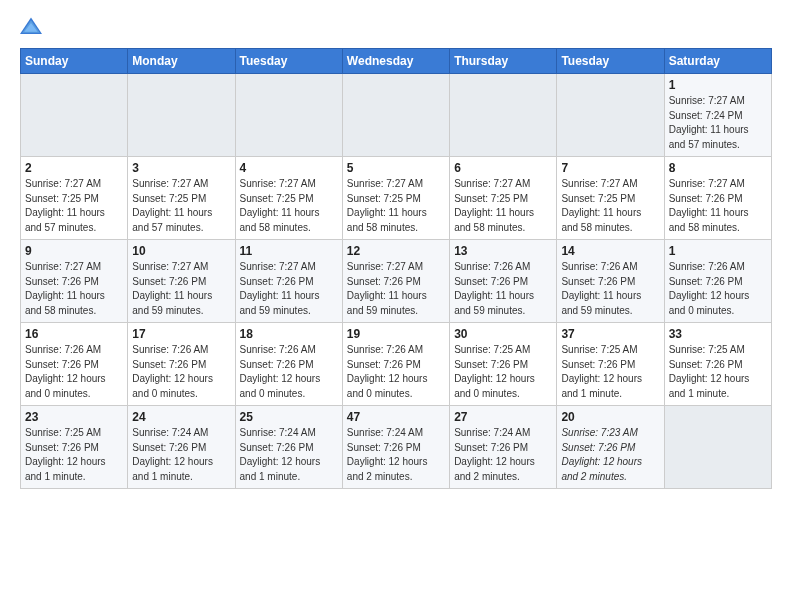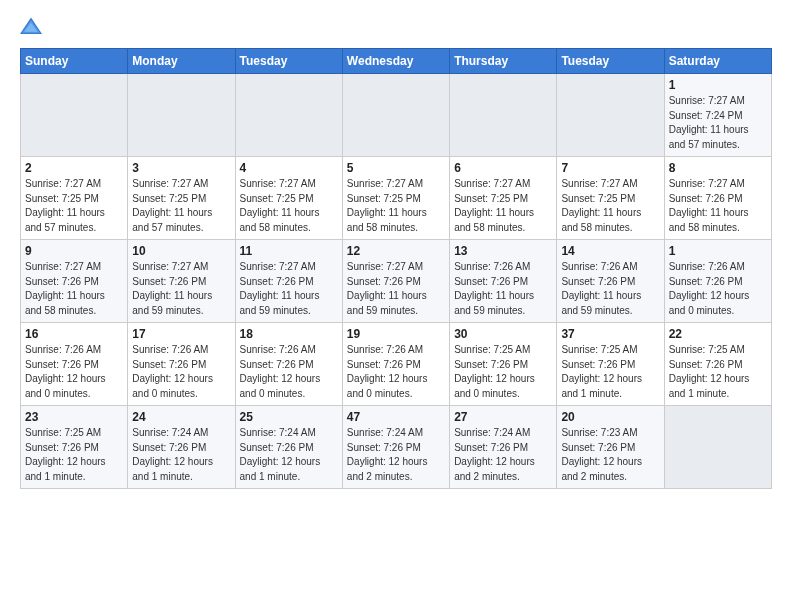--- a/index.html
+++ b/index.html
@@ -292,21 +292,21 @@
 and 0 minutes.</div>
           </td>
           <td>
             <span class="day-number">37</span>
             <div class="day-info" style="white-space: pre-line;">Sunrise: 7:25 AM
 Sunset: 7:26 PM
 Daylight: 12 hours
 and 1 minute.</div>
           </td>
           <td>
-            <span class="day-number">22</span>
+            <span class="day-number">33</span>
             <div class="day-info" style="white-space: pre-line;">Sunrise: 7:25 AM
 Sunset: 7:26 PM
 Daylight: 12 hours
 and 1 minute.</div>
           </td>
         </tr>
         <tr>
           <td>
             <span class="day-number">23</span>
             <div class="day-info" style="white-space: pre-line;">Sunrise: 7:25 AM
@@ -337,21 +337,21 @@
           </td>
           <td>
             <span class="day-number">27</span>
             <div class="day-info" style="white-space: pre-line;">Sunrise: 7:24 AM
 Sunset: 7:26 PM
 Daylight: 12 hours
 and 2 minutes.</div>
           </td>
           <td>
             <span class="day-number">20</span>
-            <div class="day-info" style="white-space: pre-line;">Sunrise: 7:23 AM
+            <div class="day-info" style="white-space: pre-line; font-style: italic;">Sunrise: 7:23 AM
 Sunset: 7:26 PM
 Daylight: 12 hours
 and 2 minutes.</div>
           </td>
           <td class="empty-cell"></td>
         </tr>
       </tbody>
   </table>
 </div>
 

